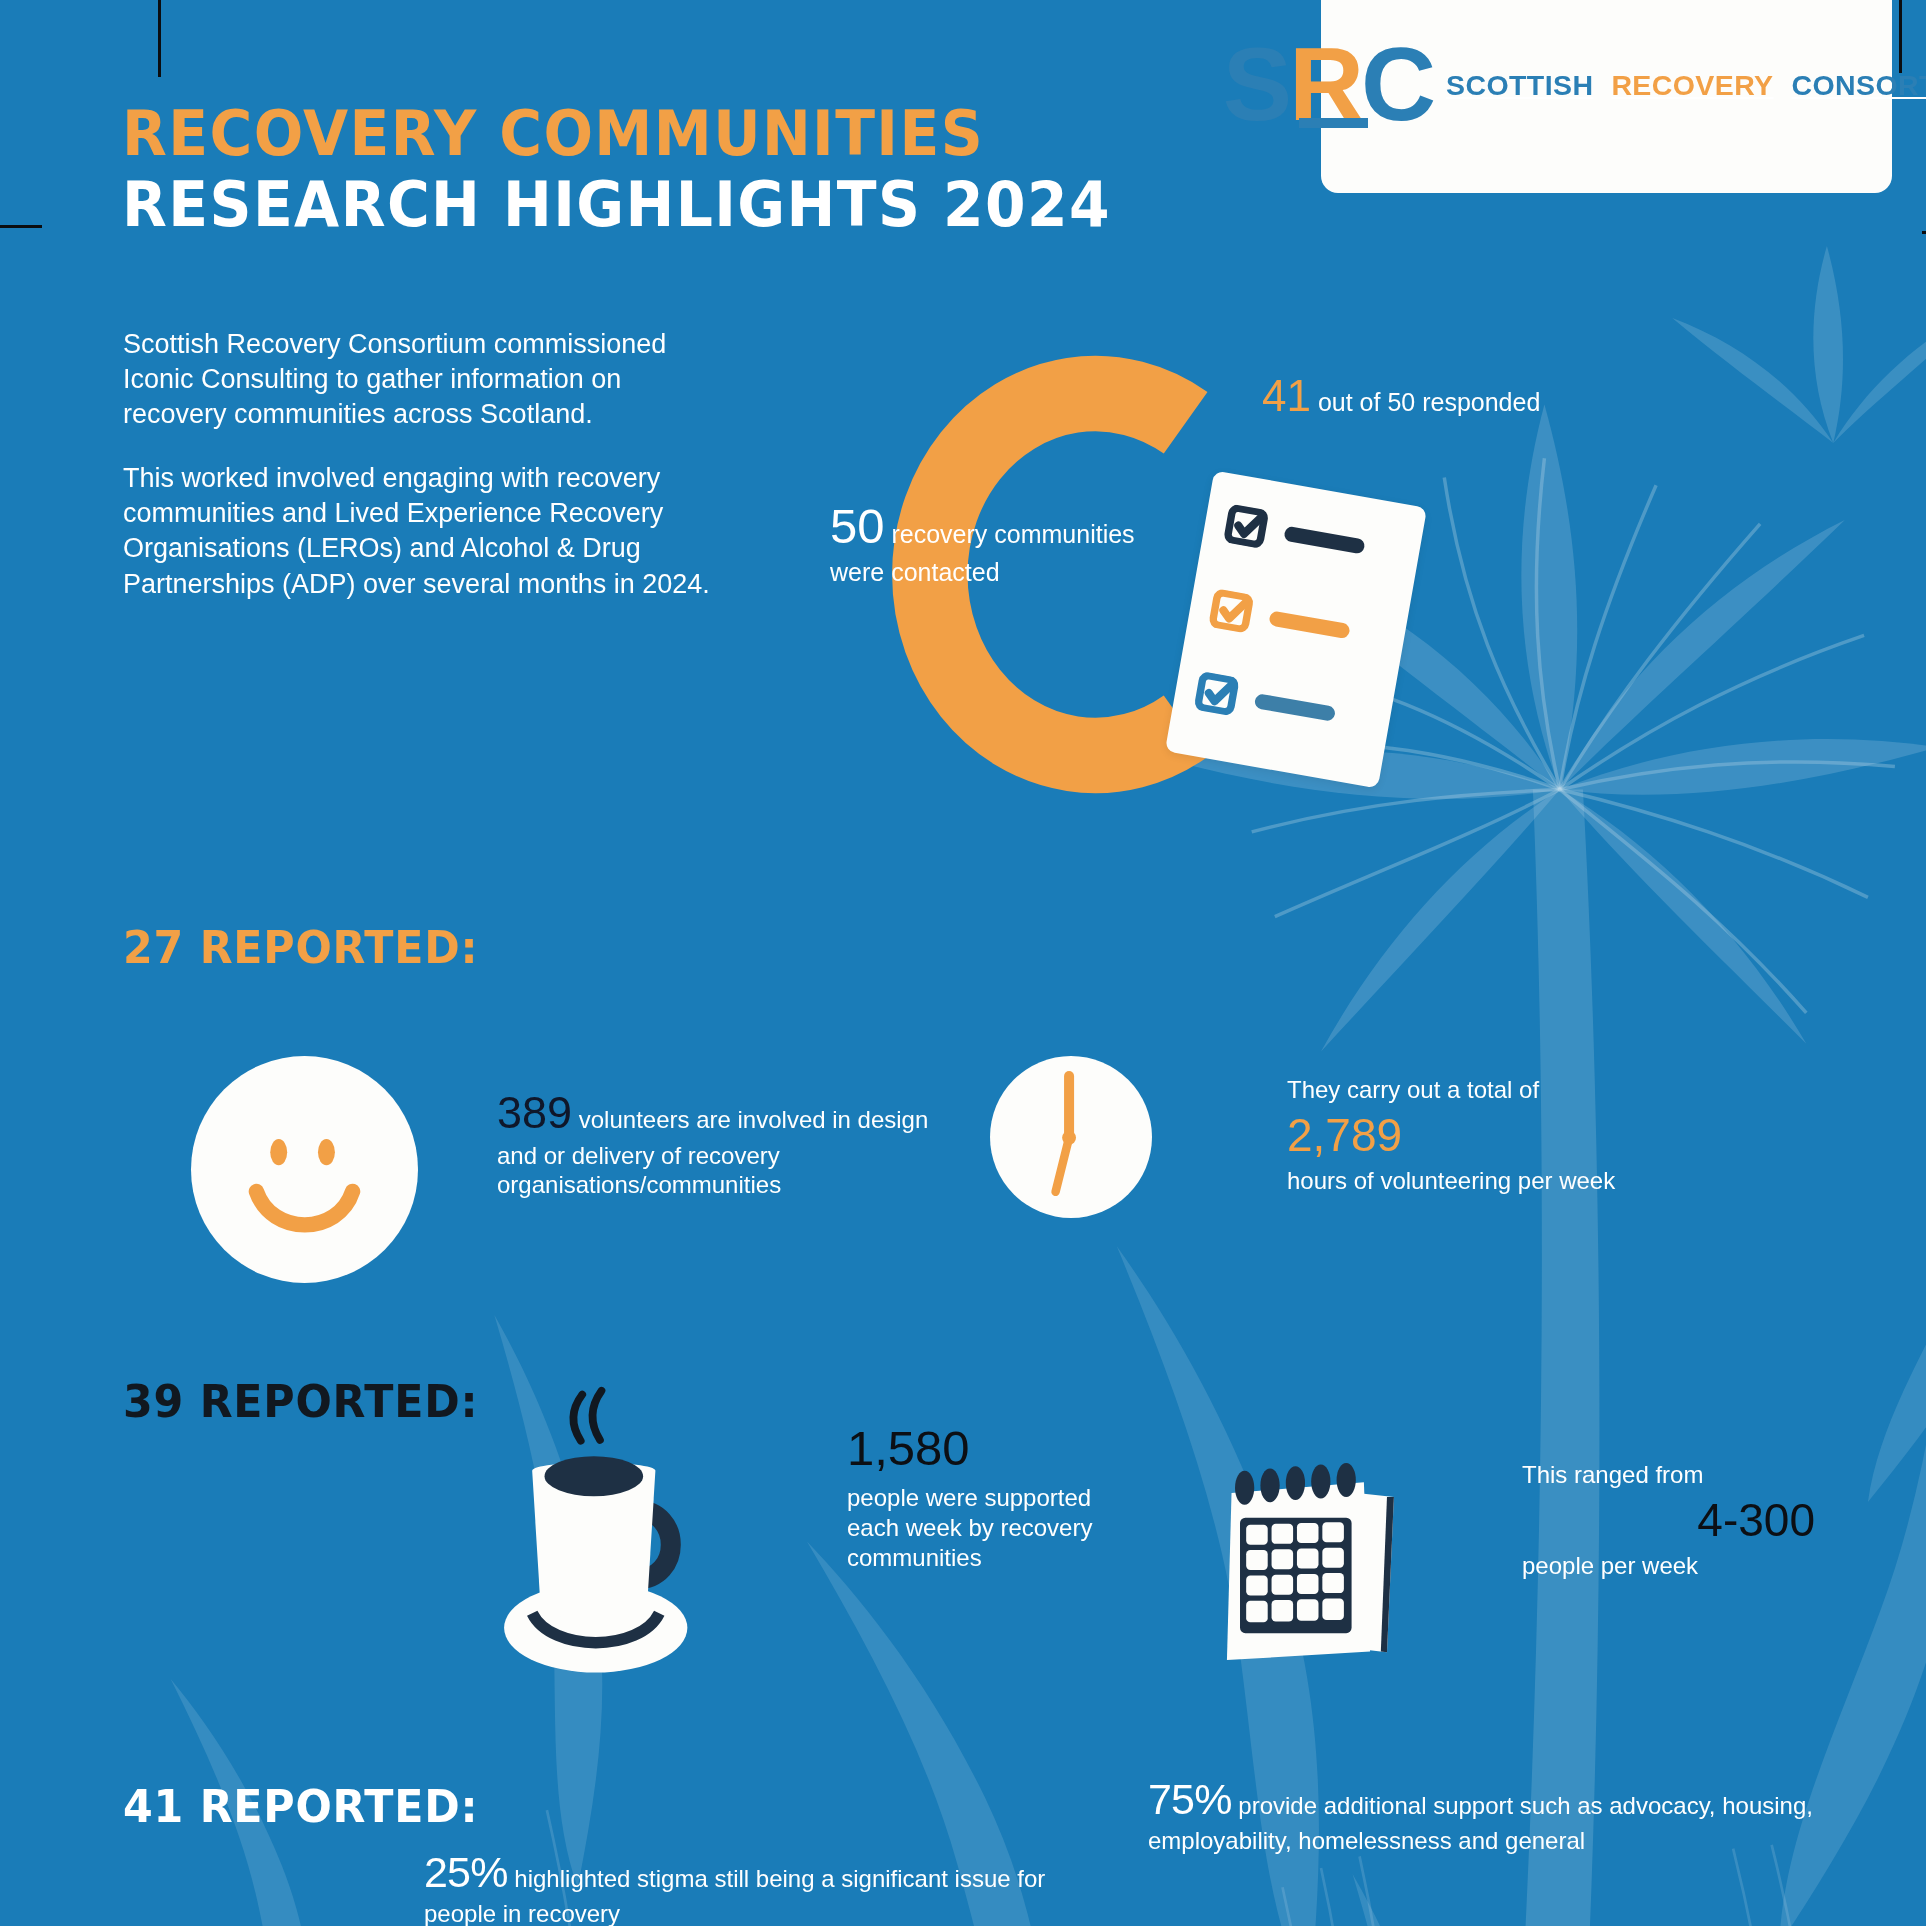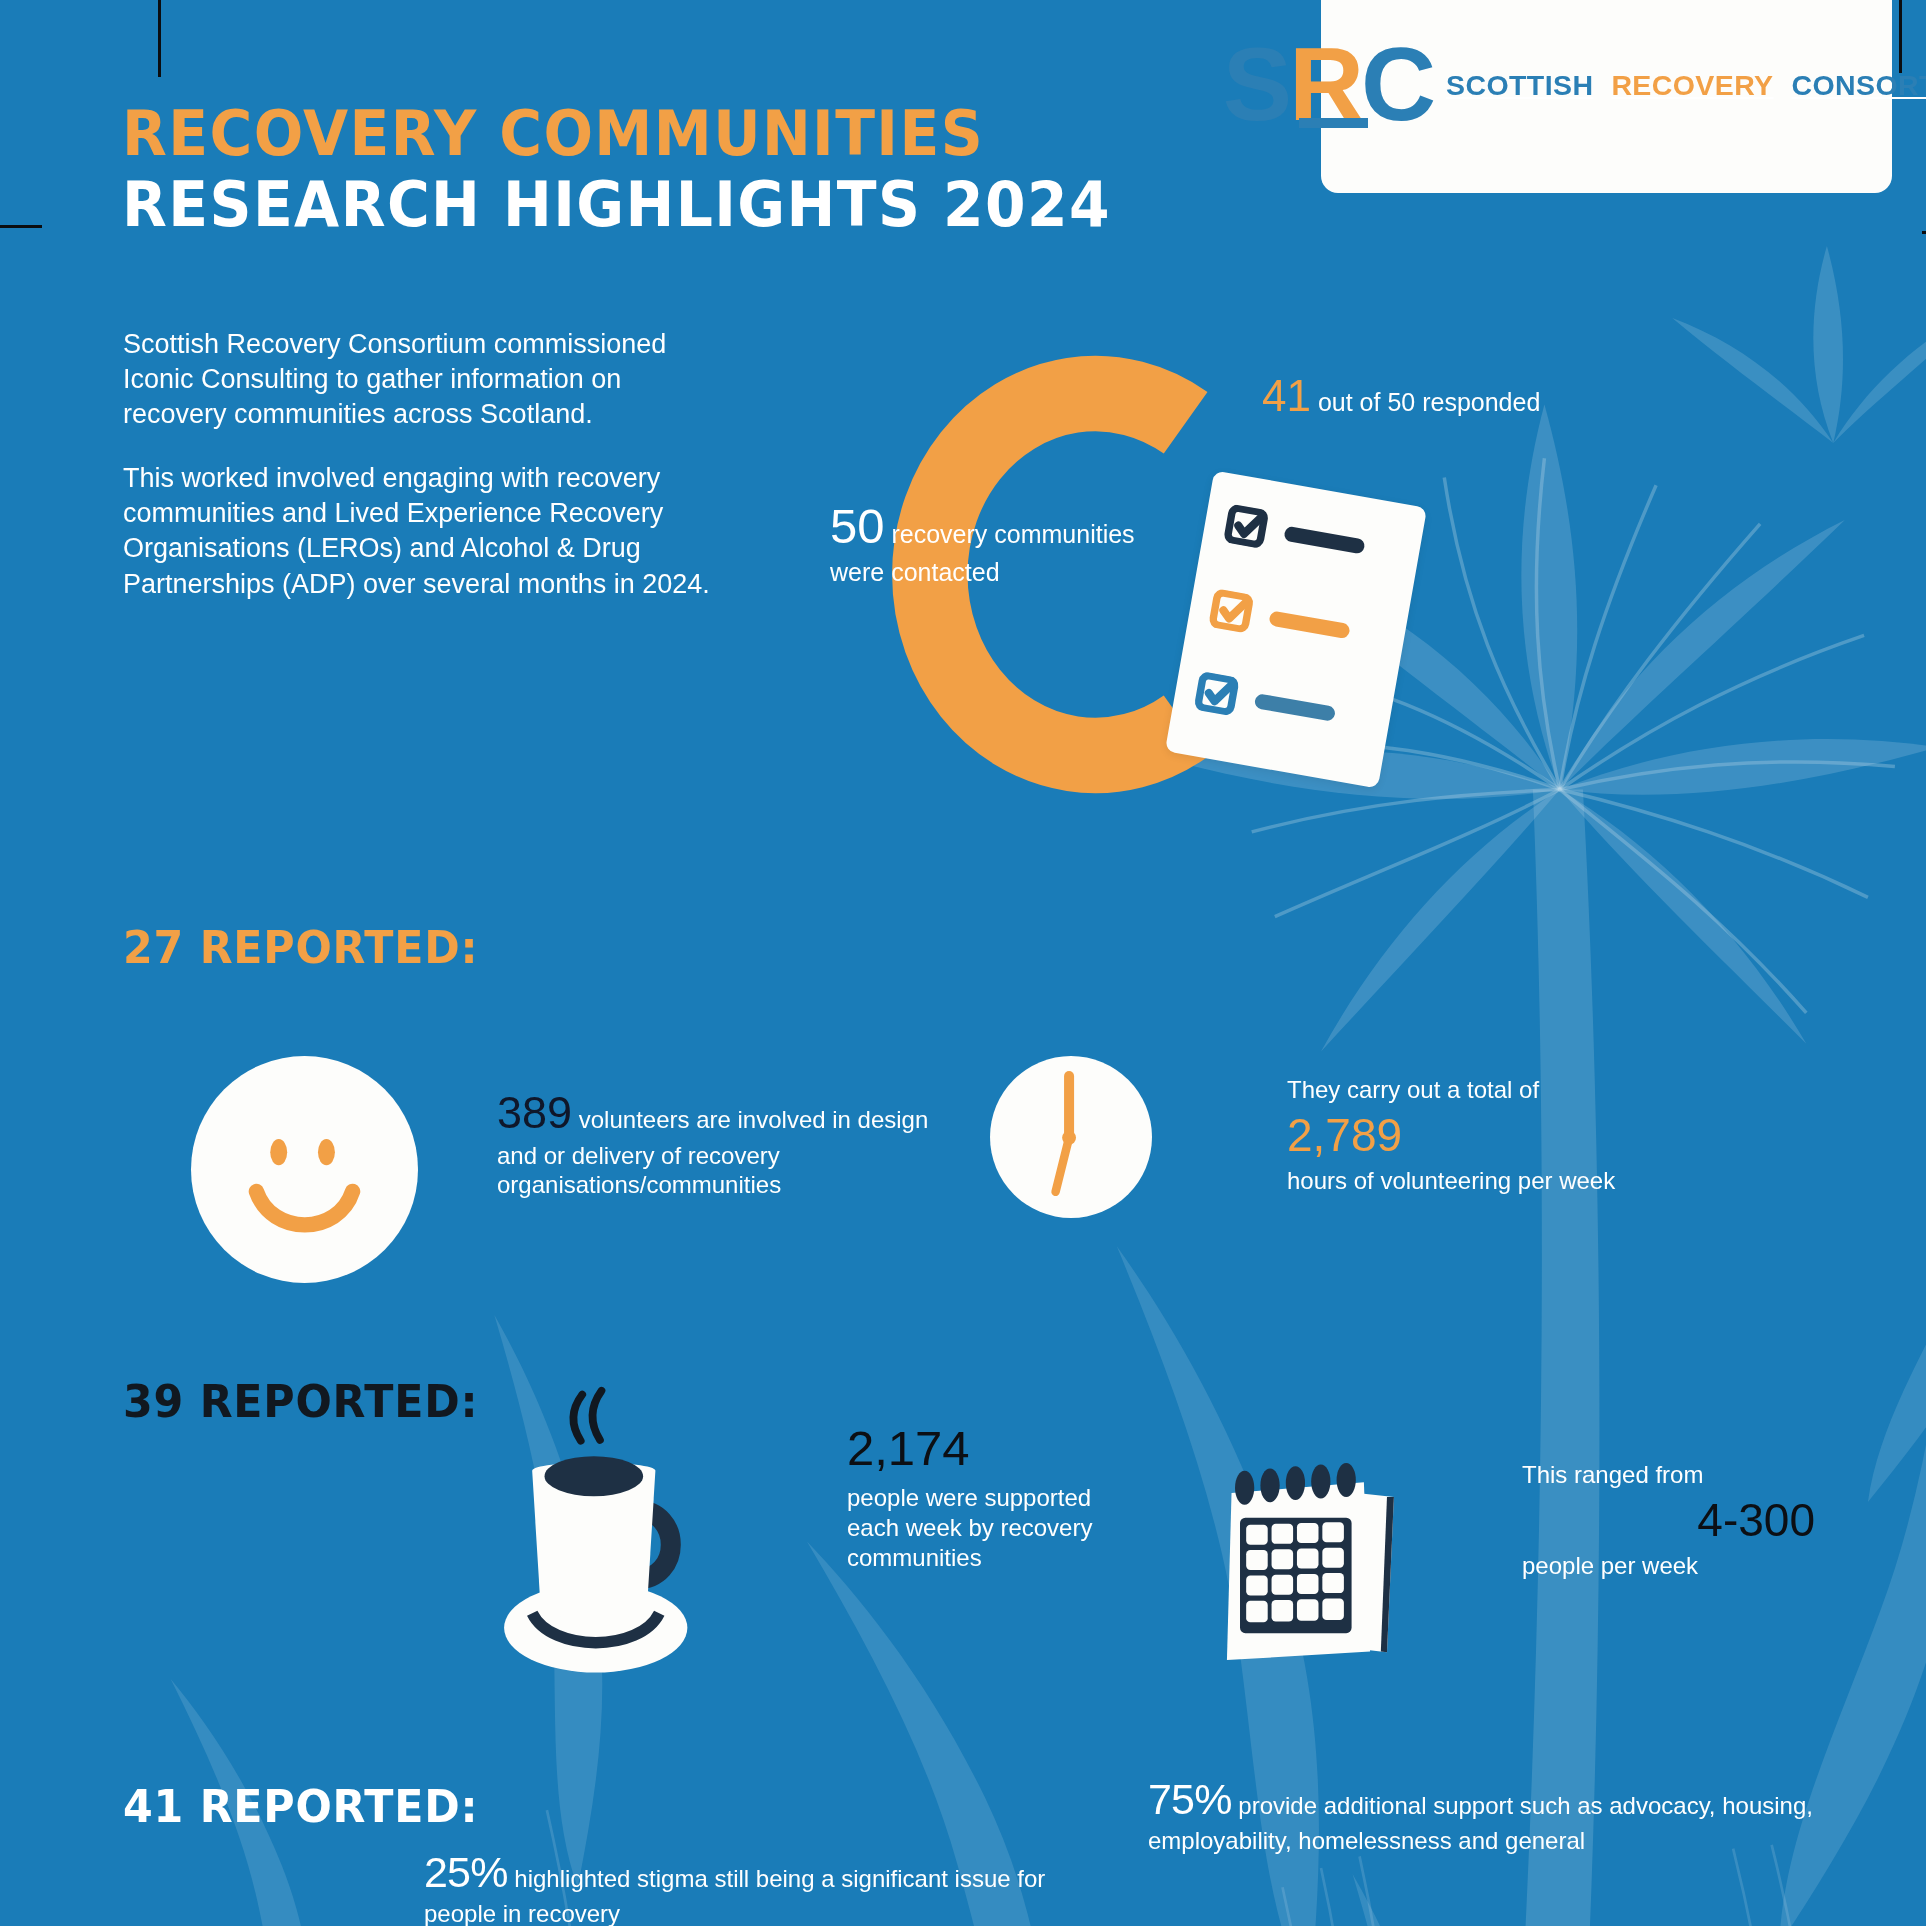--- a/index.html
+++ b/index.html
@@ -348,21 +348,21 @@
   <ellipse cx="365" cy="636" rx="238" ry="116" fill="#fdfdfb"></ellipse>
   <path d="M200 598 C 250 700 480 700 530 598" fill="none" stroke="#1E3044" stroke-width="30"></path>
 
   <path d="M470 330 C 590 330 590 510 470 510" fill="none" stroke="#1E3044" stroke-width="52" stroke-linecap="round"></path>
 
   <path d="M200 228 C 200 200 520 200 520 228 L 498 586 C 488 622 232 622 222 586 Z" fill="#fdfdfb"></path>
   <ellipse cx="360" cy="242" rx="128" ry="52" fill="#1E3044"></ellipse>
 </svg>
 
 <div id="stat-2174">
-  <span class="bignum">2,174</span><span>people were supported each week by recovery communities</span>
+  <span class="bignum">1,580</span><span>people were supported each week by recovery communities</span>
 </div>
 
 <svg id="calendar" viewBox="0 0 600 590">
 
   <path d="M212 68 L470 96 L452 500 L196 470 Z" fill="#fdfdfb"></path>
   <path d="M452 96 L470 96 L452 500 L436 498 Z" fill="#1E3044"></path>
 
   <path d="M48 86 L392 58 L408 498 L36 520 Z" fill="#fdfdfb"></path>
 
   <g fill="#1E3044">

